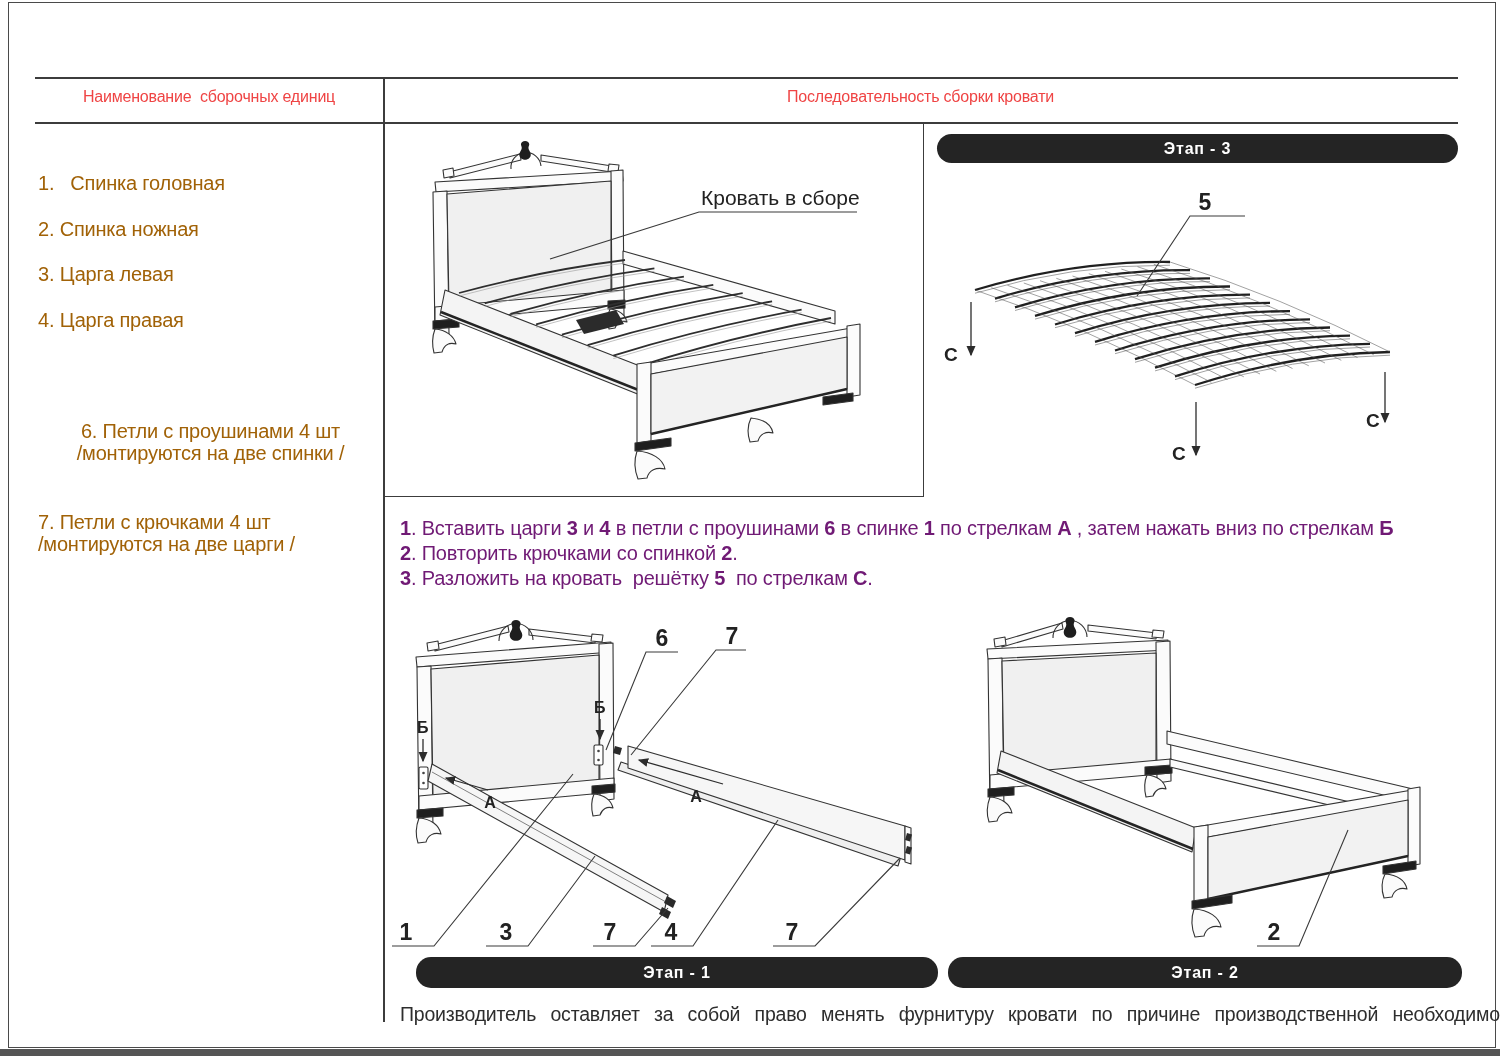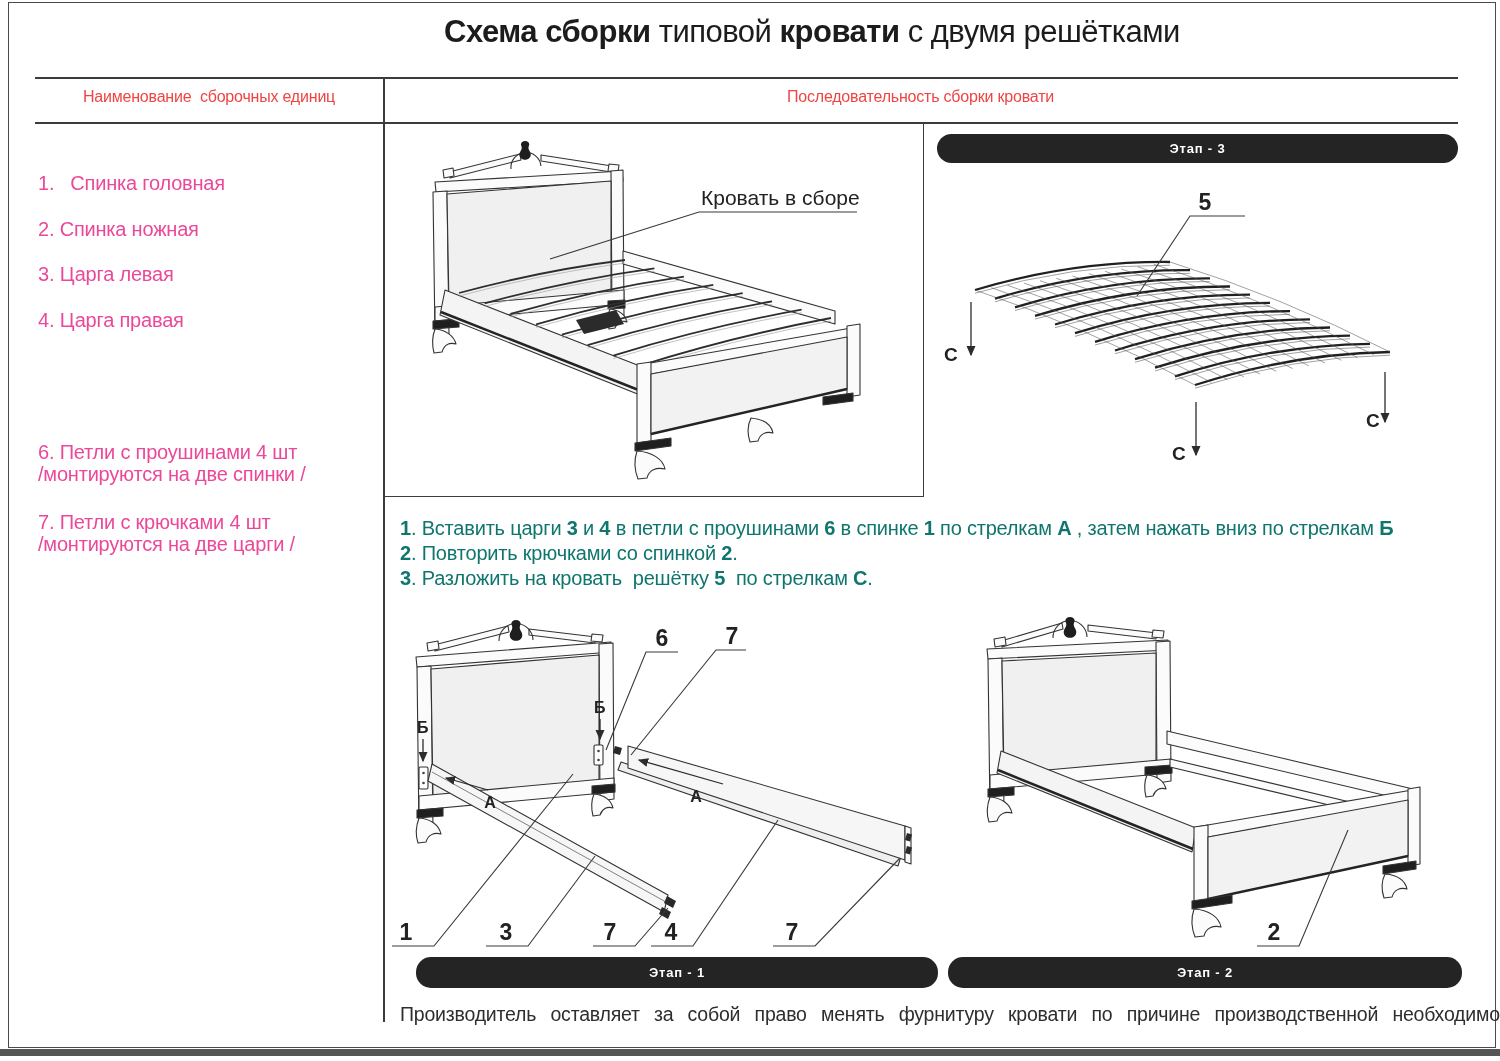--- a/index.html
+++ b/index.html
@@ -11,68 +11,67 @@
   .hr{background:#3c3c3c;height:1.6px;left:35px;width:1423px;}
   .hr1{top:77px;height:2px;}
   .hr2{top:122px;}
   .vdiv{left:383px;top:78px;width:1.6px;height:944px;background:#3c3c3c;}
   .title{left:124px;top:14px;width:1376px;text-align:center;font-size:31px;letter-spacing:-0.5px;color:#1c1c1c;white-space:pre;}
   .b{font-weight:700;}
   .r{font-weight:400;}
   .th{font-size:16px;color:#ef4444;top:88px;text-align:center;letter-spacing:-0.2px;white-space:pre;}
   .th-left{left:35px;width:348px;}
   .th-right{left:383px;width:1075px;}
-  .parts{left:38px;width:345px;font-size:20px;line-height:22px;letter-spacing:-0.2px;color:#ec4899;}
+  .parts{left:38px;width:345px;font-size:20px;line-height:22px;letter-spacing:-0.2px;color:#a16207;}
   .parts div{white-space:pre;}
   .bed-box{left:383px;top:123px;width:541px;height:374px;border:1.5px solid #3c3c3c;box-sizing:border-box;}
-  .banner{background:#242424;border-radius:15px;color:#ffffff;font-size:13px;font-weight:700;
+  .banner{background:#242424;border-radius:15px;color:#ffffff;font-size:16px;font-weight:700;
           text-align:center;letter-spacing:0.8px;line-height:29px;height:29px;}
   .banner3{left:937px;top:134px;width:521px;}
   .banner1{left:416px;top:957px;width:522px;height:31px;line-height:31px;}
   .banner2{left:948px;top:957px;width:514px;height:31px;line-height:31px;}
-  .instr{left:400px;width:1062px;font-size:20px;color:#0f766e;white-space:pre;letter-spacing:-0.2px;}
+  .instr{left:400px;width:1062px;font-size:20px;color:#701a75;white-space:pre;letter-spacing:-0.2px;}
   .i1{top:517px;} .i2{top:542px;} .i3{top:567px;}
   .footer{left:400px;top:1003px;width:1062px;font-size:19.5px;color:#2e2e2e;word-spacing:9px;letter-spacing:-0.2px;white-space:pre;}
   svg{position:absolute;overflow:visible;}
   svg text{font-family:"Liberation Sans",sans-serif;fill:#222;}
   .callout-num{font-size:23px;font-weight:700;}
   .arrow-letter{font-size:16px;font-weight:700;}
   .c-letter{font-size:19px;font-weight:700;}
   .lead{stroke:#3a3a3a;stroke-width:1.1;fill:none;}
 </style>
 </head>
 <body>
 
 <div class="page">
 
   <div class="abs page-frame"></div>
   <div class="abs bottom-strip"></div>
 
-  <div class="abs title"><span class="b">Схема сборки</span><span class="r"> типовой </span><span class="b">кровати</span><span class="r"> с двумя решётками</span></div>
 
   <div class="abs hr hr1"></div>
   <div class="abs hr hr2"></div>
   <div class="abs vdiv"></div>
 
   <div class="abs th th-left">Наименование  сборочных единиц</div>
   <div class="abs th th-right">Последовательность сборки кровати</div>
 
   <div class="abs parts" style="top:172px;">
       <div>1.   Спинка головная</div>
     </div>
   <div class="abs parts" style="top:218px;">
       <div>2. Спинка ножная</div>
     </div>
   <div class="abs parts" style="top:263px;">
       <div>3. Царга левая</div>
     </div>
   <div class="abs parts" style="top:309px;">
       <div>4. Царга правая</div>
     </div>
-  <div class="abs parts" style="top:441px;">
+  <div class="abs parts" style="top:420px;text-align:center;">
     <div>6. Петли с проушинами 4 шт</div>
     <div>/монтируются на две спинки /</div>
   </div>
   <div class="abs parts" style="top:511px;">
     <div>7. Петли с крючками 4 шт</div>
     <div>/монтируются на две царги /</div>
   </div>
 
   <div class="abs bed-box"></div>
   <svg style="left:383px;top:123px;width:541px;height:374px;" viewBox="0 0 541 374">

